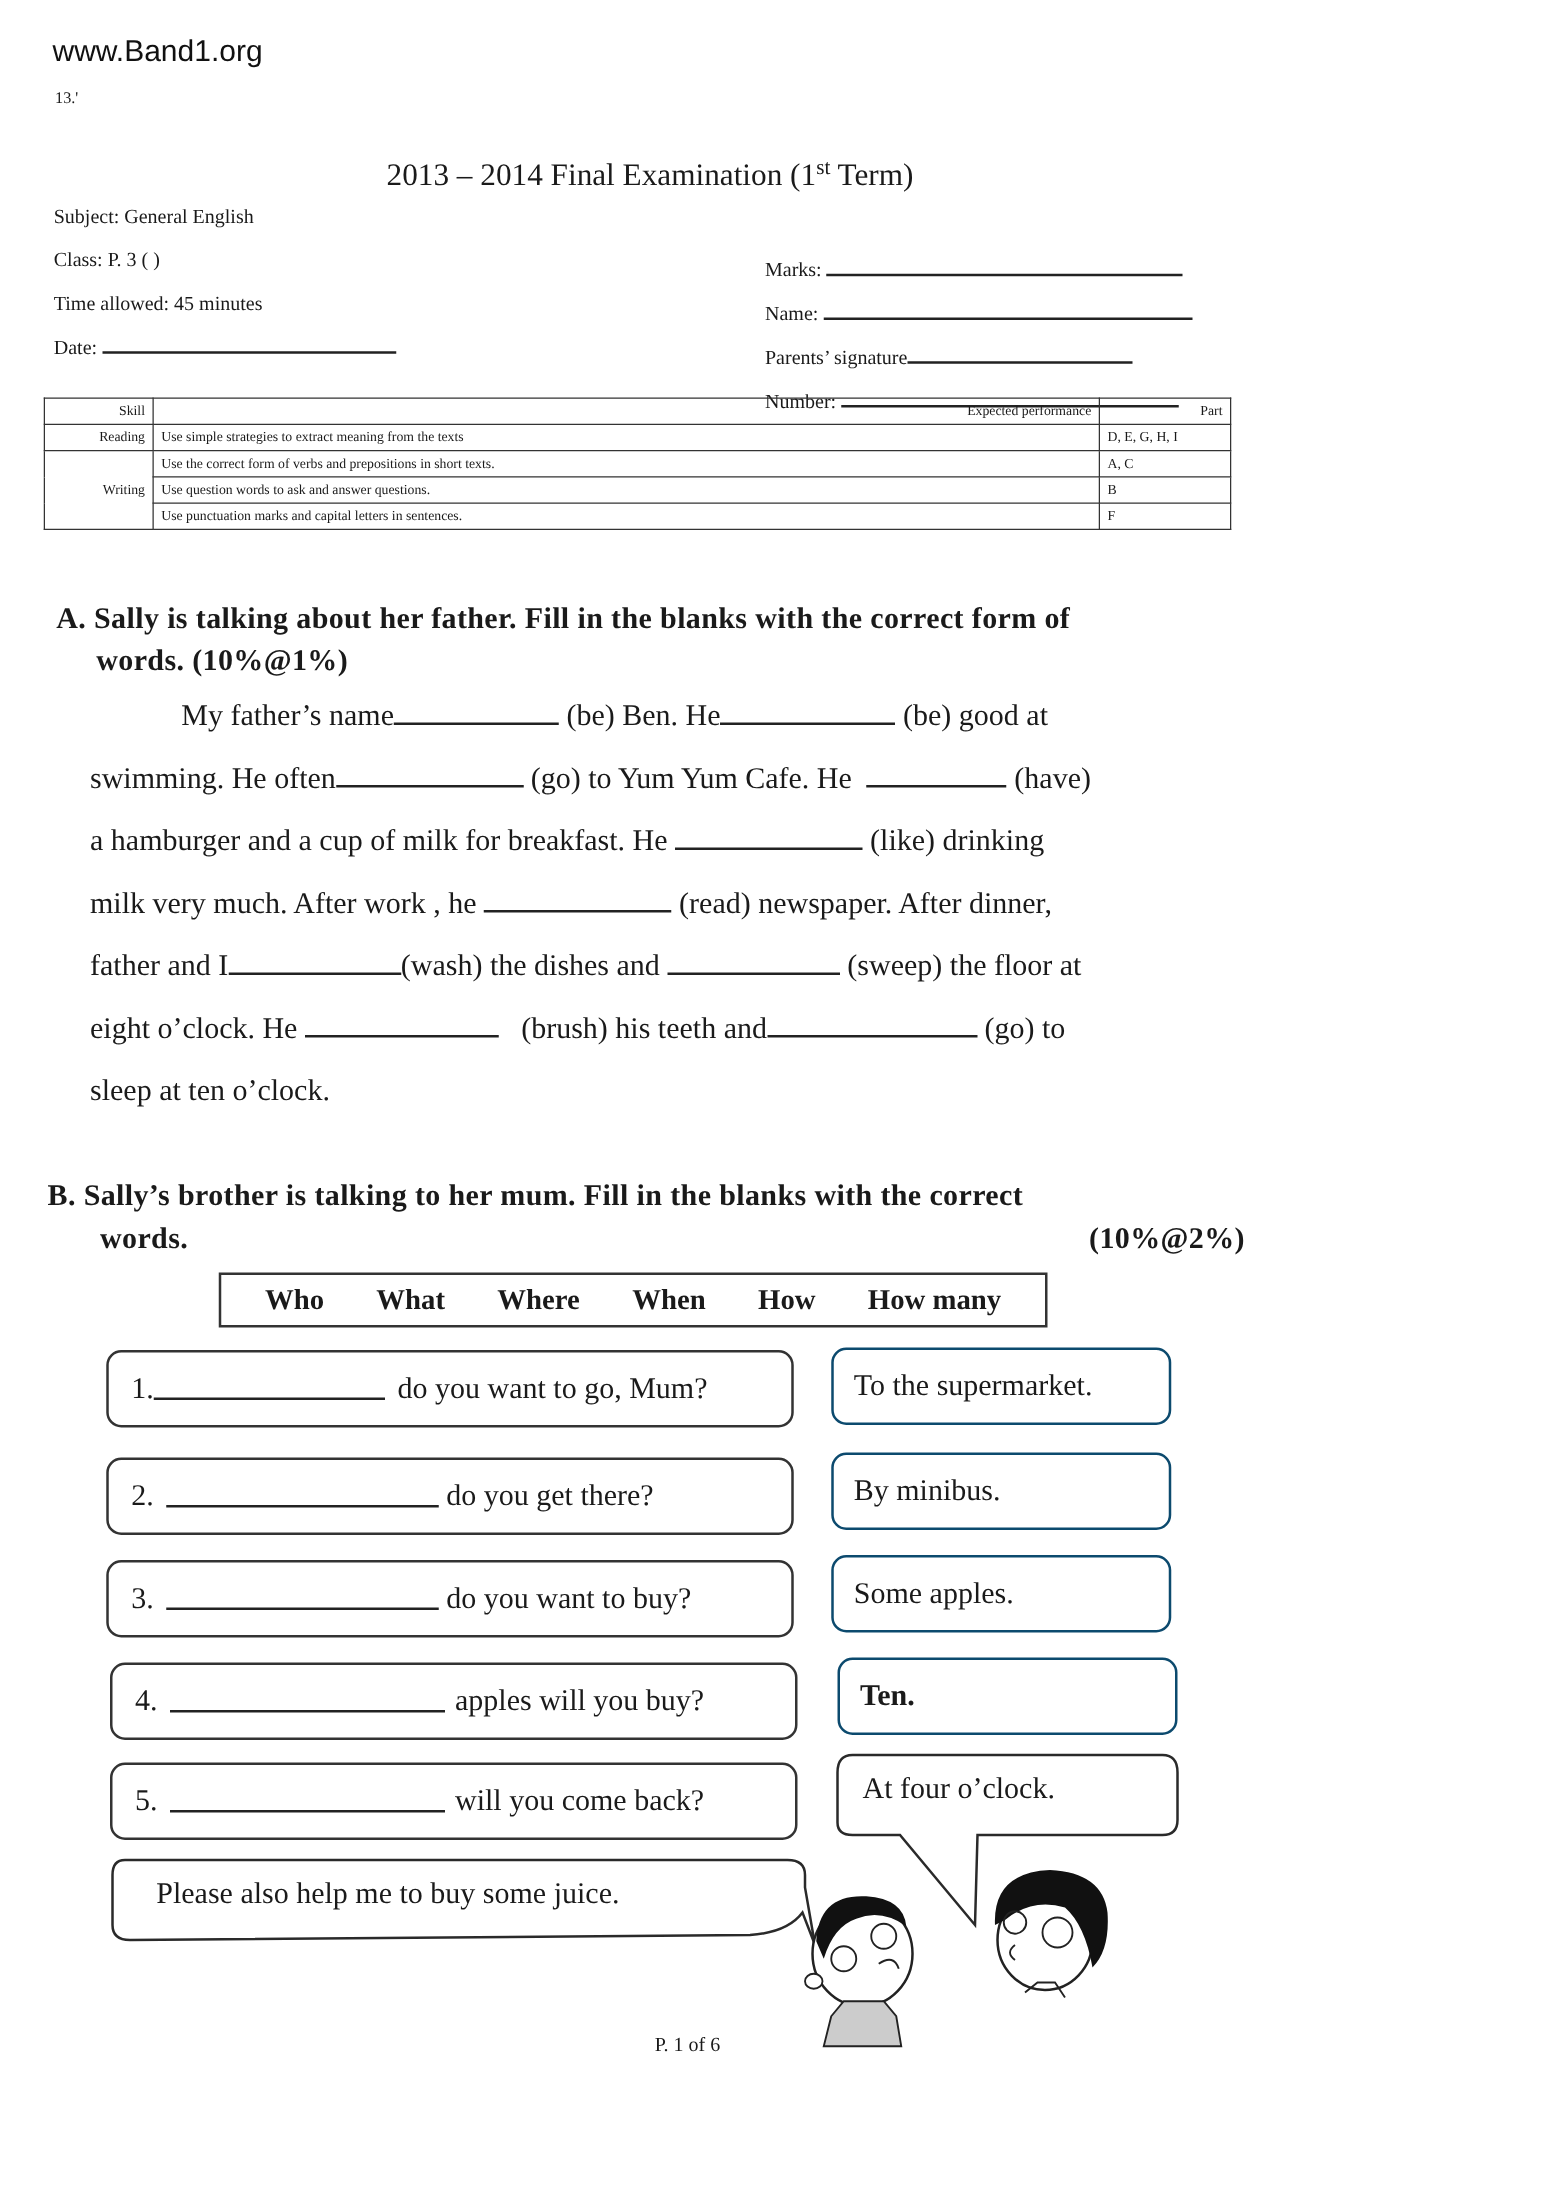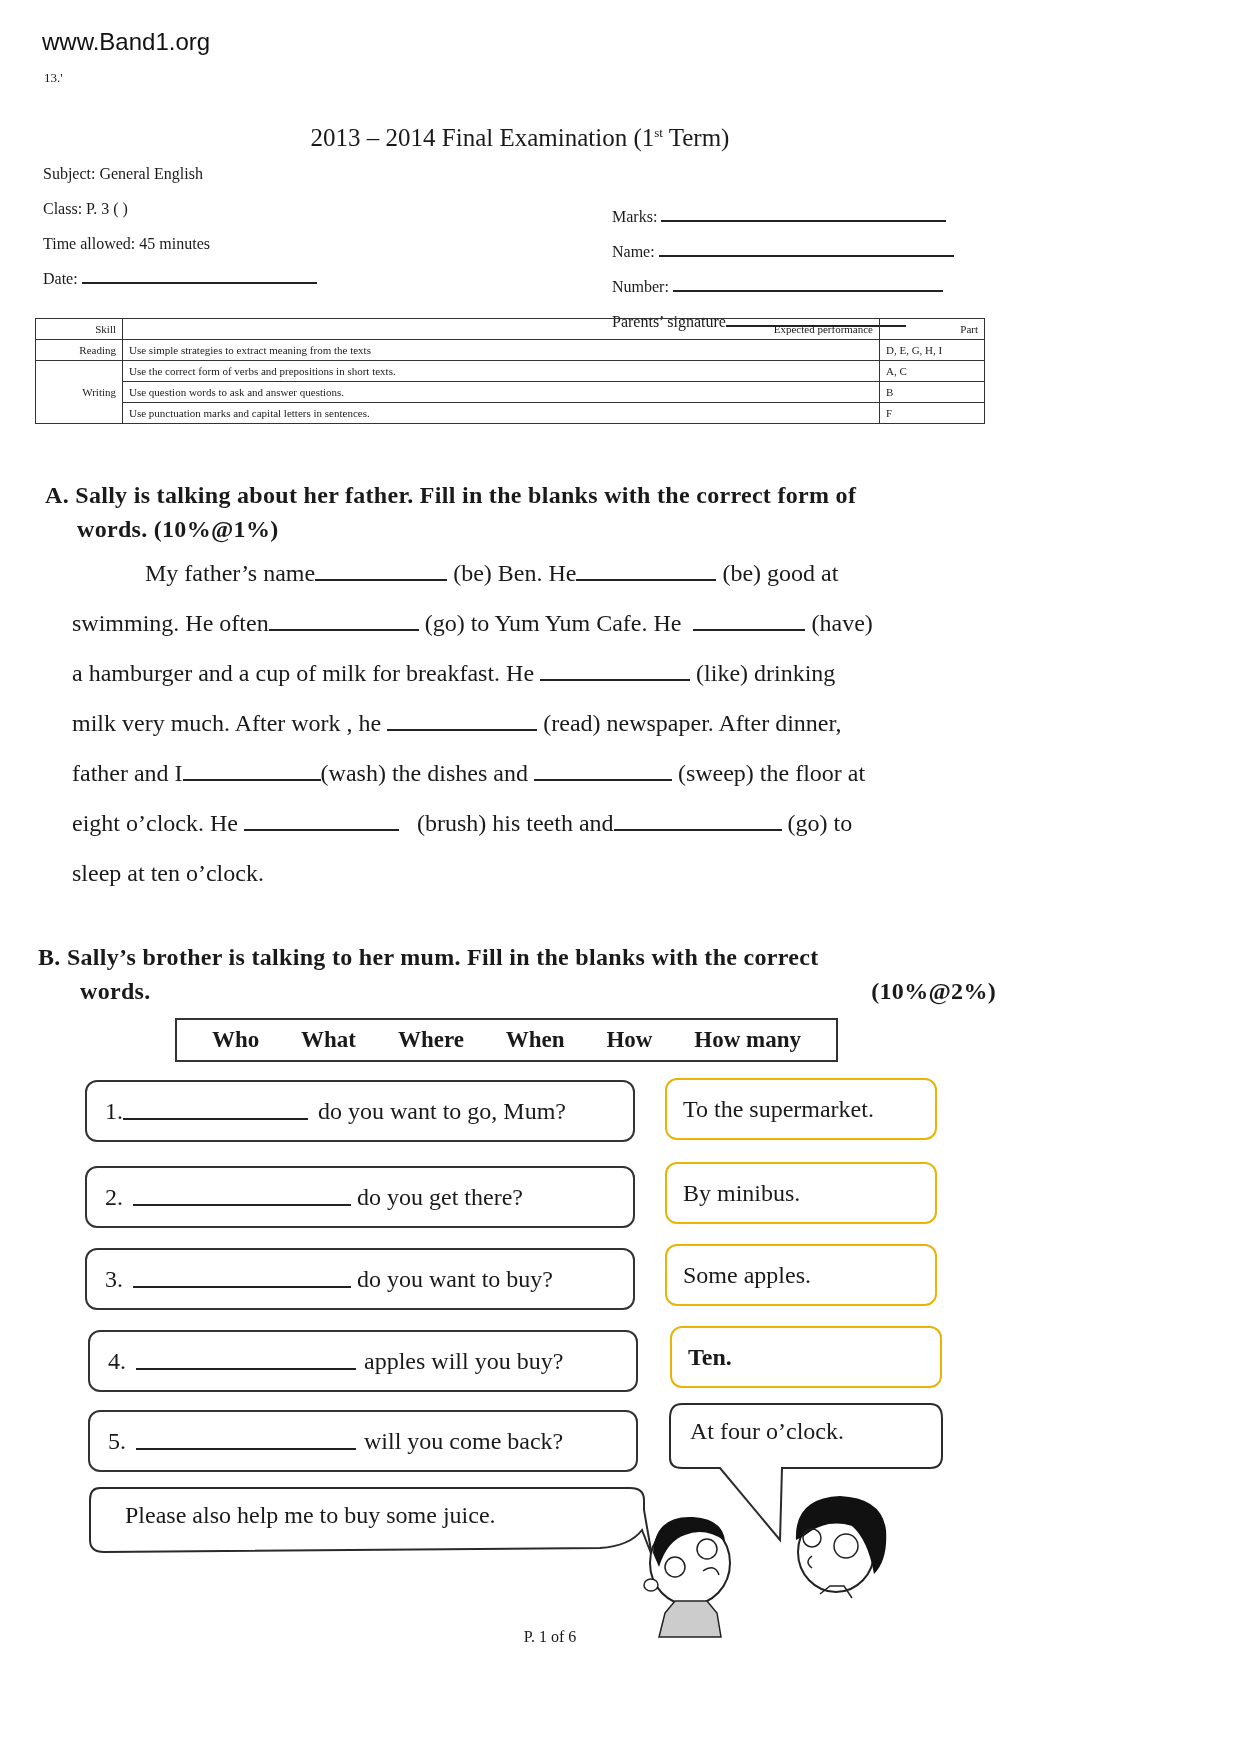--- a/index.html
+++ b/index.html
@@ -2,39 +2,39 @@
 <html><head>
 <meta charset="utf-8">
 <style>
   html, body { margin:0; padding:0; background:#ffffff; }
   body { width:1240px; height:1754px; position:relative; overflow:hidden; color:#1a1a1a;
          font-family:"Liberation Serif", "DejaVu Serif", serif; }
   .abs { position:absolute; }
   .site { left:42px; top:28px; font-family:"Liberation Sans","DejaVu Sans",sans-serif; font-size:24px; color:#111; }
   .pgno-top { left:44px; top:70px; font-size:13px; }
   .title { left:0; width:1040px; top:124px; text-align:center; font-size:25px; }
-  .title sup { font-size:13px; }
+  .title sup { font-size:17px; }
   .meta { font-size:16px; line-height:35px; }
   .meta-left { left:43px; top:156px; }
   .meta-right { left:612px; top:156px;margin-top:43px; }
   .blank-line { display:inline-block; border-bottom:2px solid #222; vertical-align:baseline; height:14px; }
   table.skills { position:absolute; left:35px; top:318px; width:950px; border-collapse:collapse; font-size:11px; }
   table.skills td { border:1px solid #333; padding:1px 6px; height:18px; }
   table.skills td.c { text-align:right; }
   .sec-head { font-weight:bold; font-size:24px; line-height:34px; letter-spacing:0.3px; }
   .secA { left:45px; top:478px; width:950px; }
   .para { font-size:24px; }
   .para .ln { position:absolute; left:72px; white-space:nowrap; }
   .blank { display:inline-block; border-bottom:2px solid #222; height:16px; vertical-align:baseline; }
   .secB { left:38px; top:940px; width:960px; }
   .wordbox { left:175px; top:1018px; width:663px; height:44px; border:2px solid #333; font-weight:bold; font-size:23px;
              display:flex; align-items:center; justify-content:space-around; padding:0 14px; box-sizing:border-box; }
   .qbox { position:absolute; border:2px solid #333; border-radius:12px; box-sizing:border-box; font-size:24px;
           display:flex; align-items:center; padding-left:18px; white-space:nowrap; }
-  .abox { position:absolute; border:2px solid #eab308; border-radius:12px; box-sizing:border-box; font-size:24px;
+  .abox { position:absolute; border:2px solid #0c4a6e; border-radius:12px; box-sizing:border-box; font-size:24px;
           display:flex; align-items:center; padding-left:16px; white-space:nowrap; }
   .footer { left:0; width:1100px; top:1628px; text-align:center; font-size:16px; }
 </style>
 </head>
 <body>
 
 <div class="abs site">www.Band1.org</div>
 <div class="abs pgno-top">13.'</div>
 
 <div class="abs title">
@@ -44,22 +44,22 @@
 <div class="abs meta meta-left">
   <div>Subject: General English</div>
   <div>Class: P. 3 (        )</div>
   <div>Time allowed: 45 minutes</div>
   <div><span>Date:</span> <span class="blank-line" style="width:235px"></span></div>
 </div>
 
 <div class="abs meta meta-right">
   <div><span>Marks:</span> <span class="blank-line" style="width:285px"></span></div>
   <div><span>Name:</span> <span class="blank-line" style="width:295px"></span></div>
+  <div><span>Parents’ signature</span><span class="blank-line" style="width:180px"></span></div>
   <div><span>Number:</span> <span class="blank-line" style="width:270px"></span></div>
-  <div><span>Parents’ signature</span><span class="blank-line" style="width:180px"></span></div>
 </div>
 
 <table class="skills">
   <tbody>
       <tr>
     <td class="c" style="width:74px">Skill</td>
     <td class="c">Expected performance</td>
     <td class="c" style="width:92px">Part</td>
   </tr>
   <tr>

